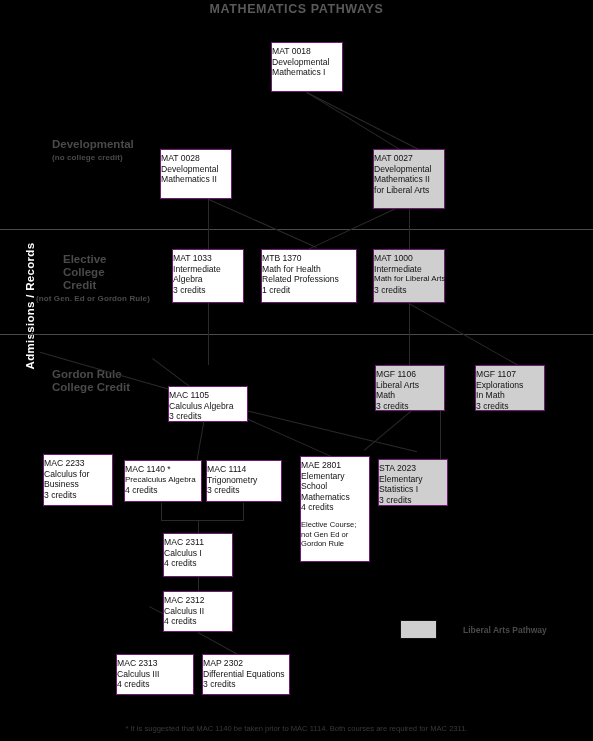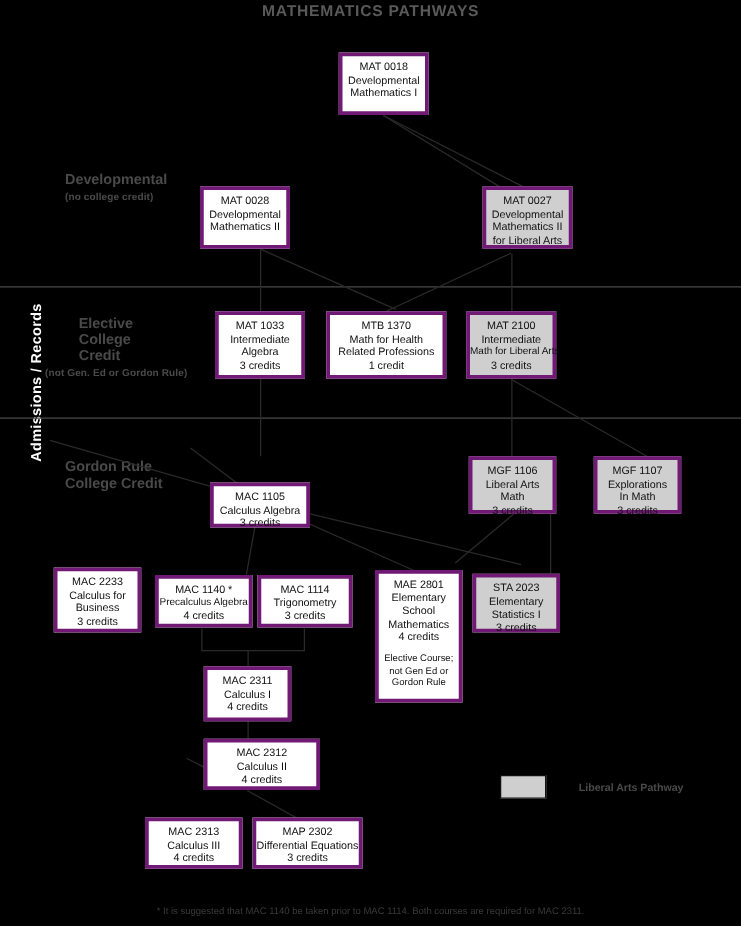--- a/index.html
+++ b/index.html
@@ -18,22 +18,22 @@
 
   
   .stagelabel{position:absolute;color:#4a4a4a;font-weight:bold;line-height:13px;}
   .stagelabel .big{font-size:11.5px;display:block;}
   .stagelabel .small{font-size:8px;display:block;letter-spacing:.1px;}
 
   
   .divider{position:absolute;height:1px;background:#4a4a4a;}
 
   
-  .box{position:absolute;background:#ffffff;border:3px solid #701a75;
-       box-sizing:border-box;color:#111;text-align:center;
+  .box{position:absolute;background:#ffffff;border:1px solid #701a75;
+       box-sizing:border-box;color:#111;
        font-size:8.6px;line-height:10.6px;padding-top:3px;}
   .box.gray{background:#cfcfcf;}
   .box .ln{display:block;white-space:nowrap;}
   .box .tight{font-size:8.0px;}
   .box .note{display:block;font-size:7.6px;line-height:9.6px;margin-top:7px;}
 
   
   .ln-v{position:absolute;width:1px;background:#2a2a2a;}
   .ln-h{position:absolute;height:1px;background:#2a2a2a;}
   .diag{position:absolute;height:1px;background:#2a2a2a;transform-origin:0 0;}
@@ -117,21 +117,21 @@
     <span class="ln">Developmental</span>
     <span class="ln">Mathematics I</span>
   </div>
 
   <div class="box" style="left:160px;top:149px;width:72px;height:50px;">
     <span class="ln">MAT 0028</span>
     <span class="ln">Developmental</span>
     <span class="ln">Mathematics II</span>
   </div>
 
-  <div class="box gray" style="left:386px;top:149px;width:72px;height:50px;">
+  <div class="box gray" style="left:373px;top:149px;width:72px;height:60px;">
     <span class="ln">MAT 0027</span>
     <span class="ln">Developmental</span>
     <span class="ln">Mathematics II</span>
     <span class="ln">for Liberal Arts</span>
   </div>
 
   <div class="box" style="left:172px;top:249px;width:72px;height:54px;">
     <span class="ln">MAT 1033</span>
     <span class="ln">Intermediate</span>
     <span class="ln">Algebra</span>
@@ -139,21 +139,21 @@
   </div>
 
   <div class="box" style="left:261px;top:249px;width:96px;height:54px;">
     <span class="ln">MTB 1370</span>
     <span class="ln">Math for Health</span>
     <span class="ln">Related Professions</span>
     <span class="ln">1 credit</span>
   </div>
 
   <div class="box gray" style="left:373px;top:249px;width:72px;height:54px;">
-    <span class="ln">MAT 2100</span>
+    <span class="ln">MAT 1000</span>
     <span class="ln">Intermediate</span>
     <span class="ln tight">Math for Liberal Arts</span>
     <span class="ln">3 credits</span>
   </div>
 
   <div class="box" style="left:168px;top:386px;width:80px;height:36px;">
     <span class="ln">MAC 1105</span>
     <span class="ln">Calculus Algebra</span>
     <span class="ln">3 credits</span>
   </div>
@@ -208,21 +208,21 @@
     <span class="ln">Statistics I</span>
     <span class="ln">3 credits</span>
   </div>
 
   <div class="box" style="left:163px;top:533px;width:70px;height:44px;">
     <span class="ln">MAC 2311</span>
     <span class="ln">Calculus I</span>
     <span class="ln">4 credits</span>
   </div>
 
-  <div class="box" style="left:163px;top:591px;width:93px;height:41px;">
+  <div class="box" style="left:163px;top:591px;width:70px;height:41px;">
     <span class="ln">MAC 2312</span>
     <span class="ln">Calculus II</span>
     <span class="ln">4 credits</span>
   </div>
 
   <div class="box" style="left:116px;top:654px;width:78px;height:41px;">
     <span class="ln">MAC 2313</span>
     <span class="ln">Calculus III</span>
     <span class="ln">4 credits</span>
   </div>

